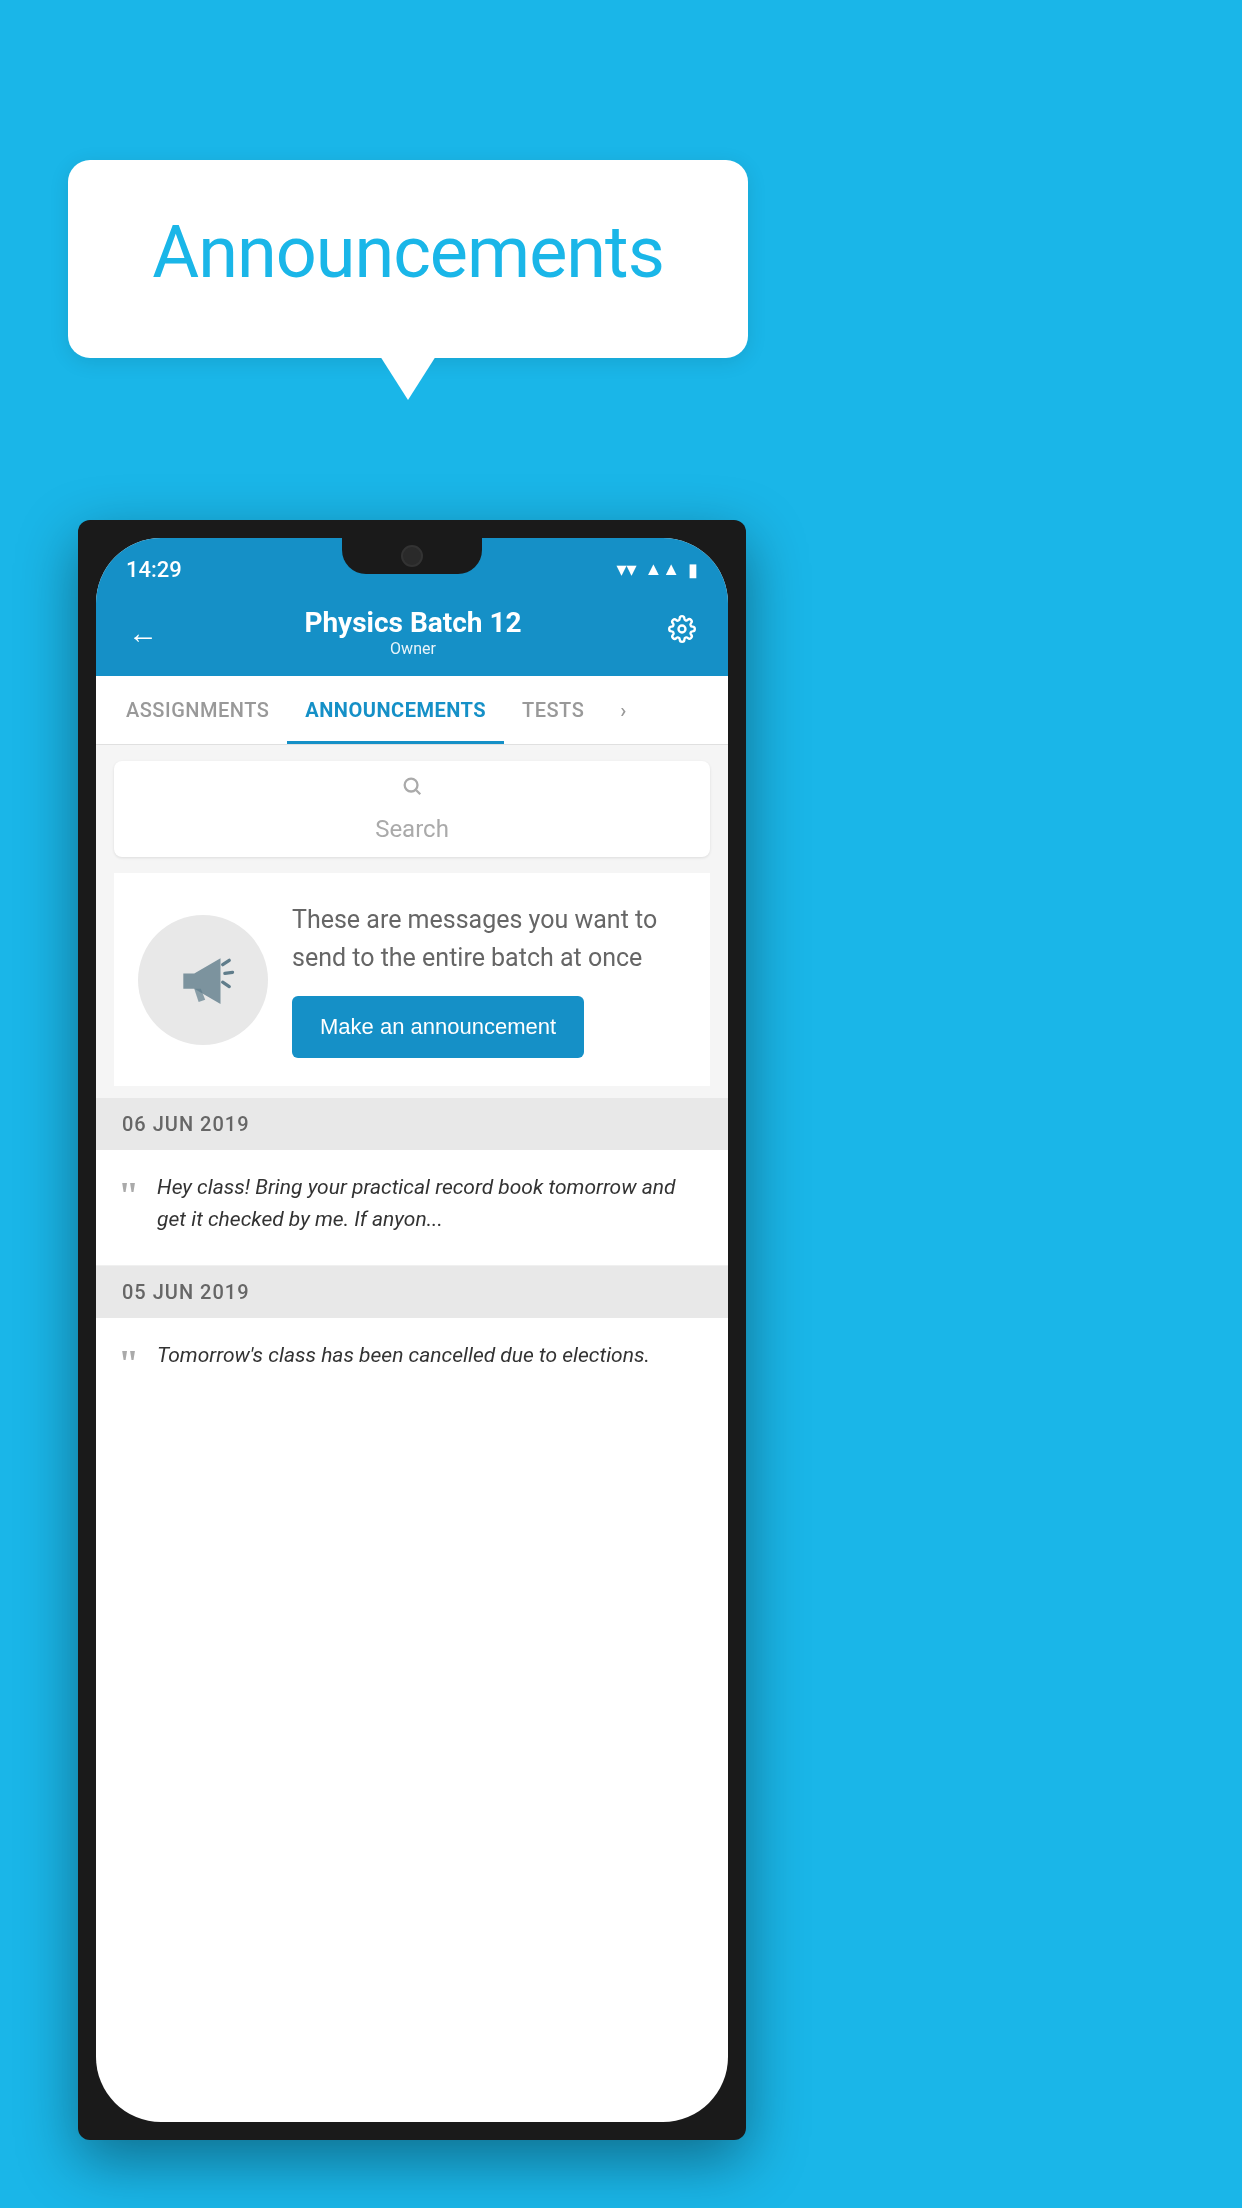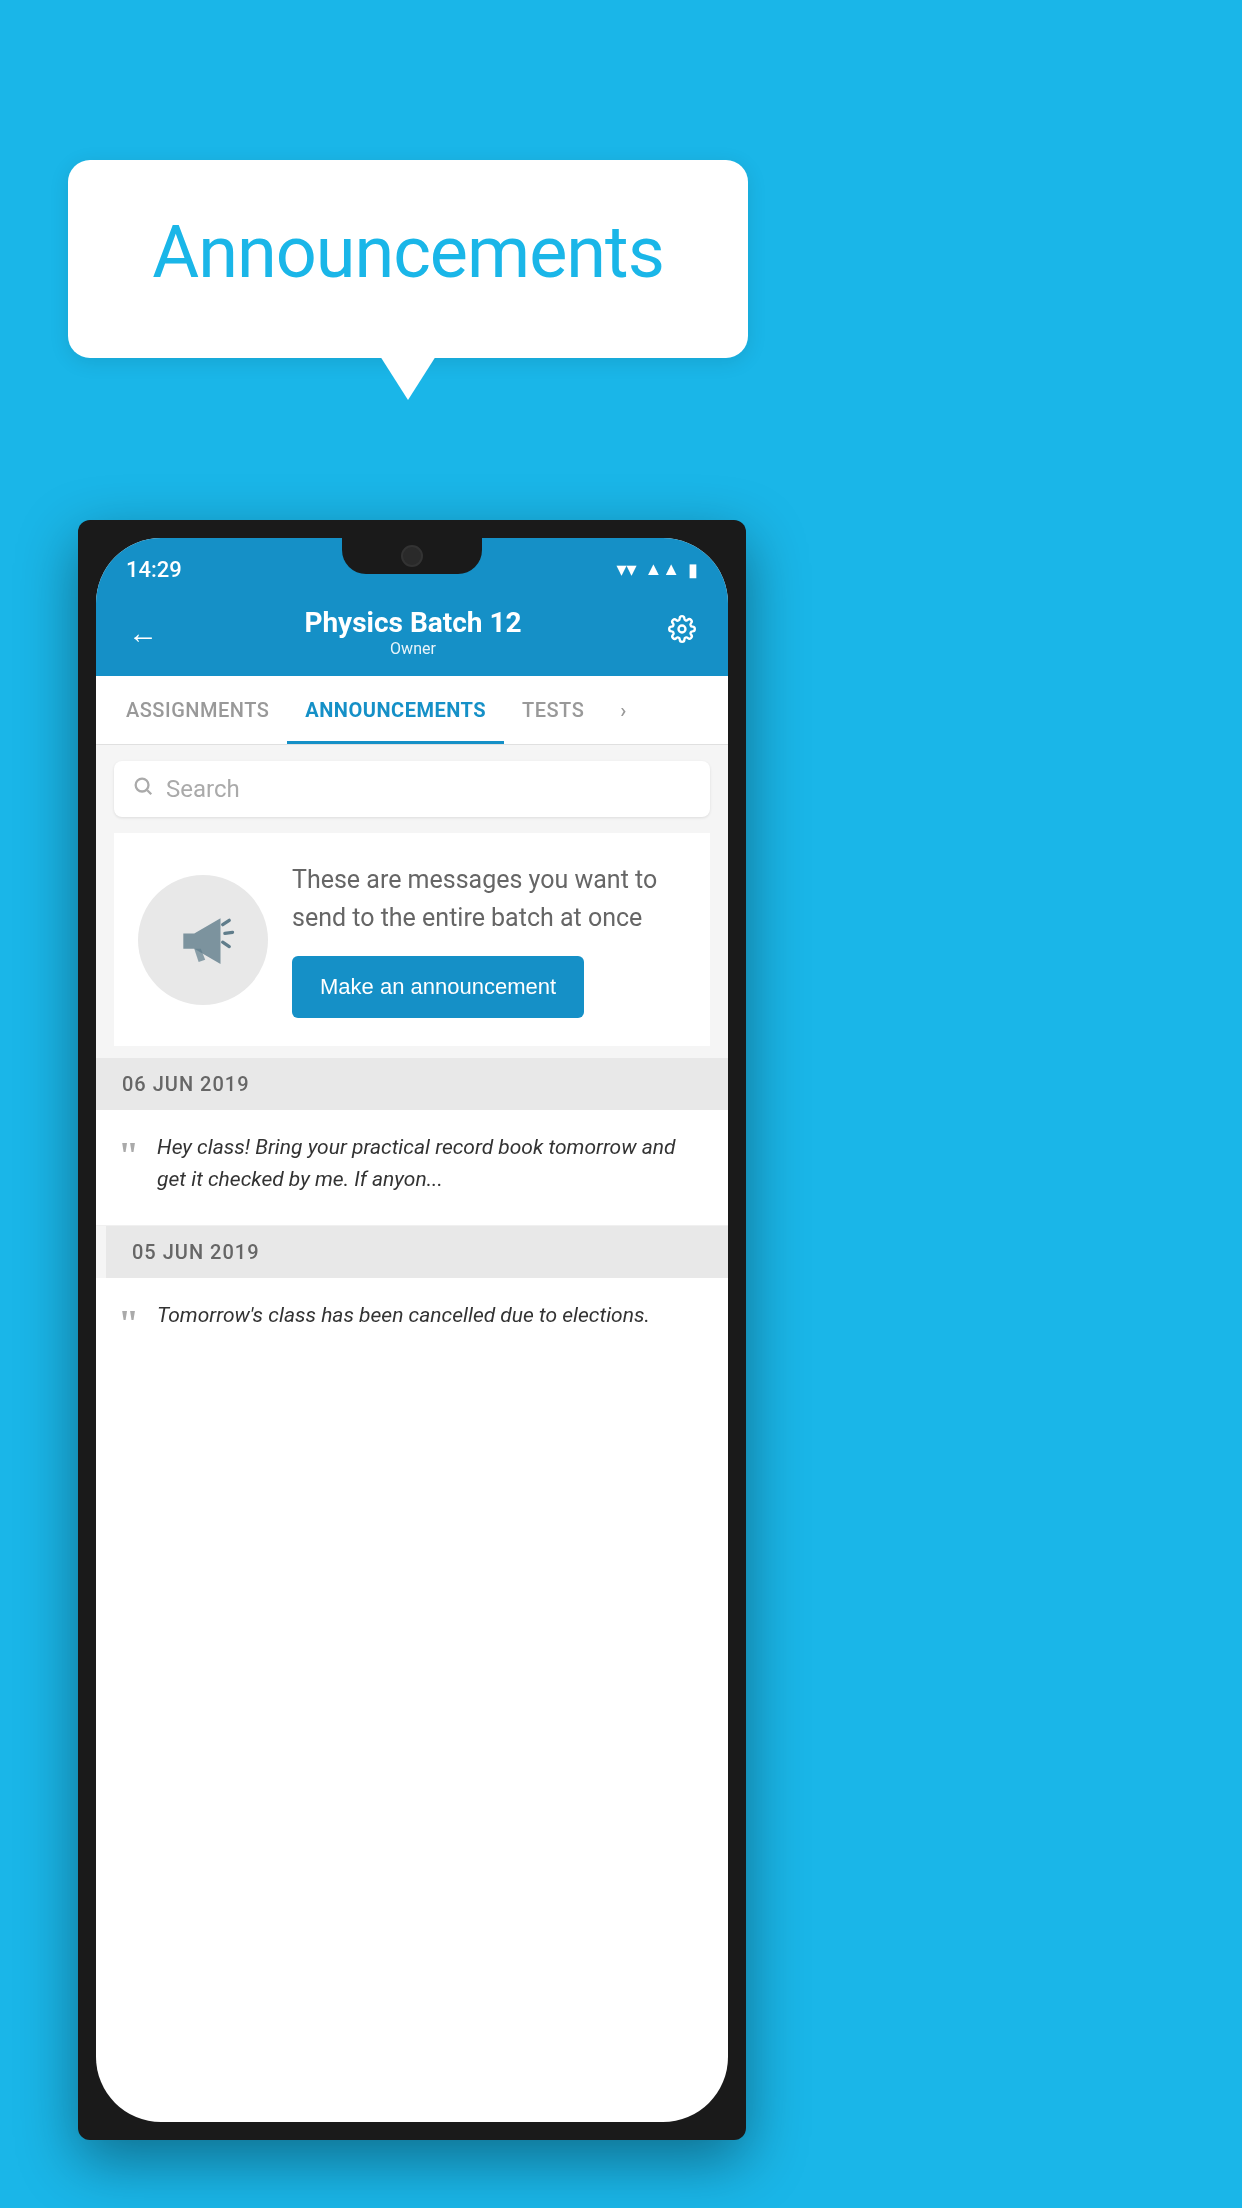--- a/index.html
+++ b/index.html
@@ -232,20 +232,21 @@
     
     .search-bar {
       background: white;
       margin: 16px 18px;
       border-radius: 8px;
       display: flex;
       align-items: center;
       padding: 14px 18px;
       gap: 12px;
       box-shadow: 0 1px 3px rgba(0,0,0,0.1);
+      flex-direction: column;
     }
 
     .search-icon-wrap {
       color: #999;
       font-size: 24px;
     }
 
     .search-text {
       color: #aaa;
       font-size: 24px;
@@ -348,21 +349,20 @@
     }
 
     
     .date-separator-2 {
       background: #e8e8e8;
       padding: 14px 26px;
       font-size: 20px;
       font-weight: 500;
       color: #666;
       letter-spacing: 1px;
-      margin-left: 10px;
     }
 
     
     .announcement-item-2 {
       background: white;
       padding: 22px 22px;
       display: flex;
       align-items: flex-start;
       gap: 18px;
     }

